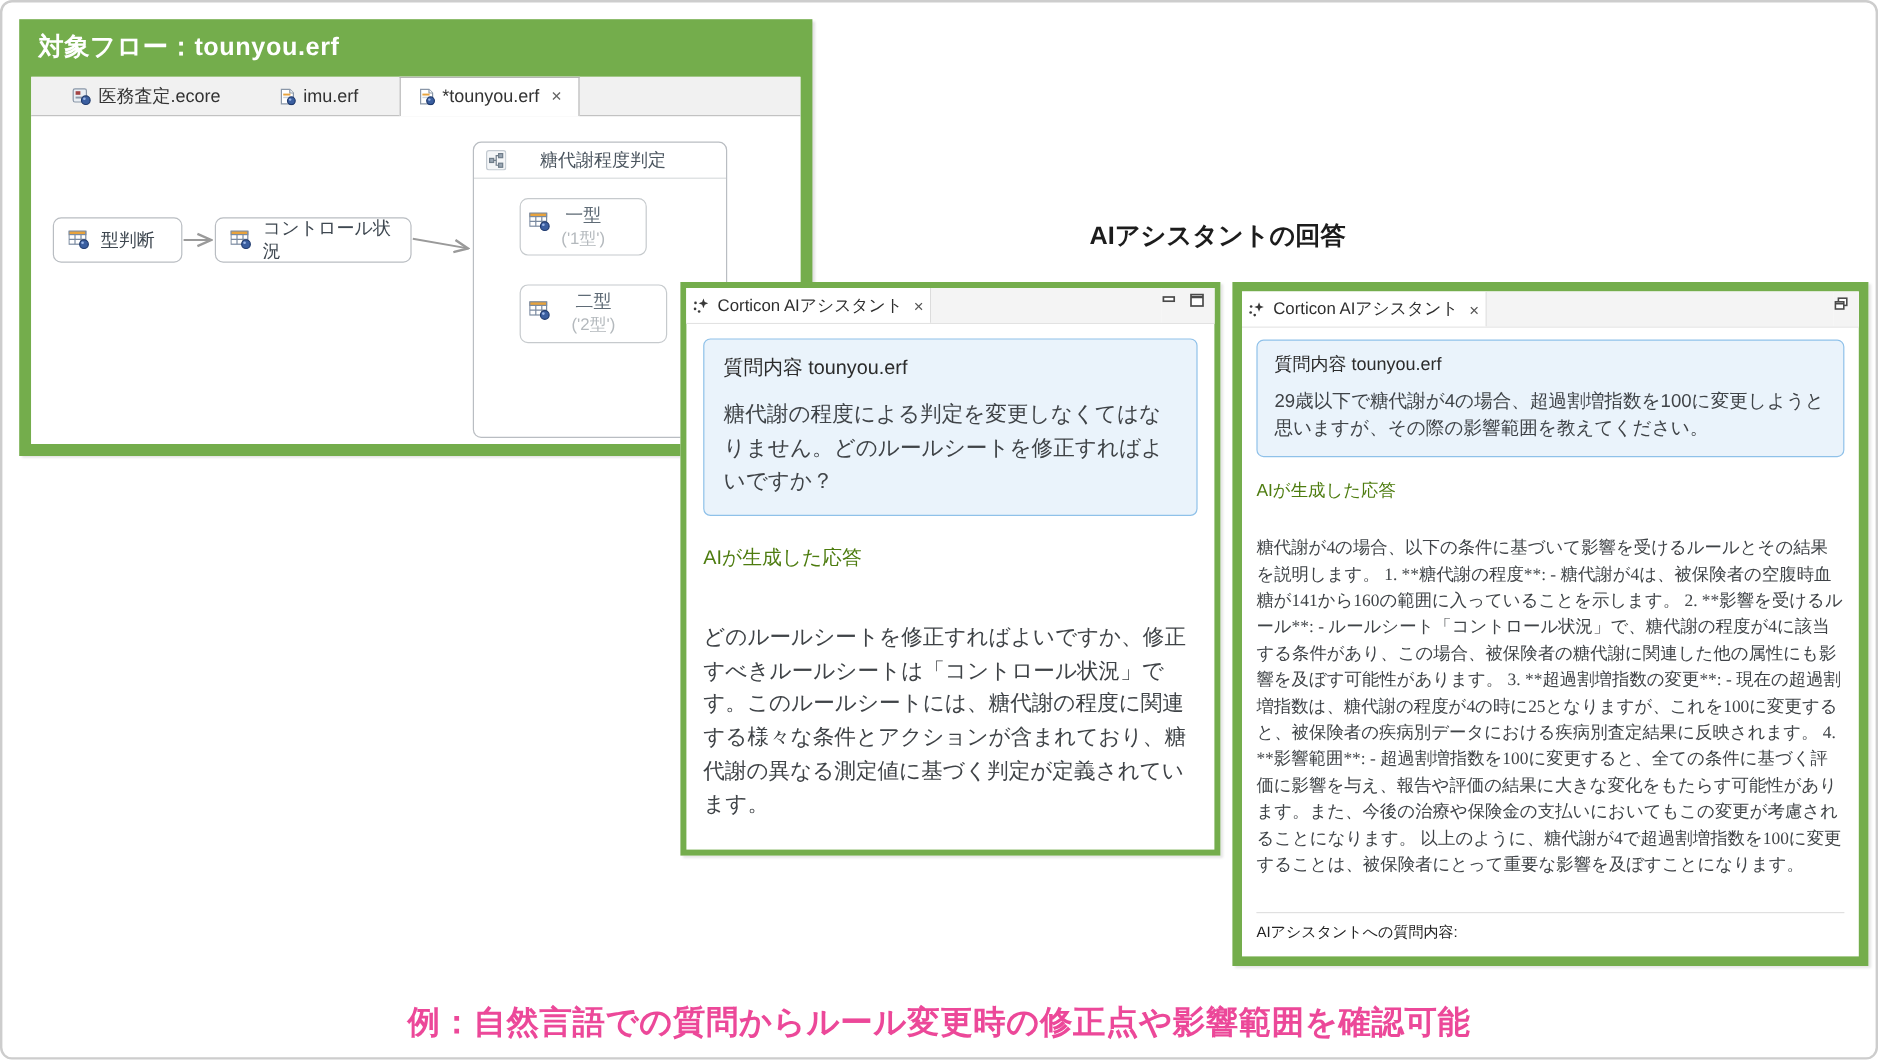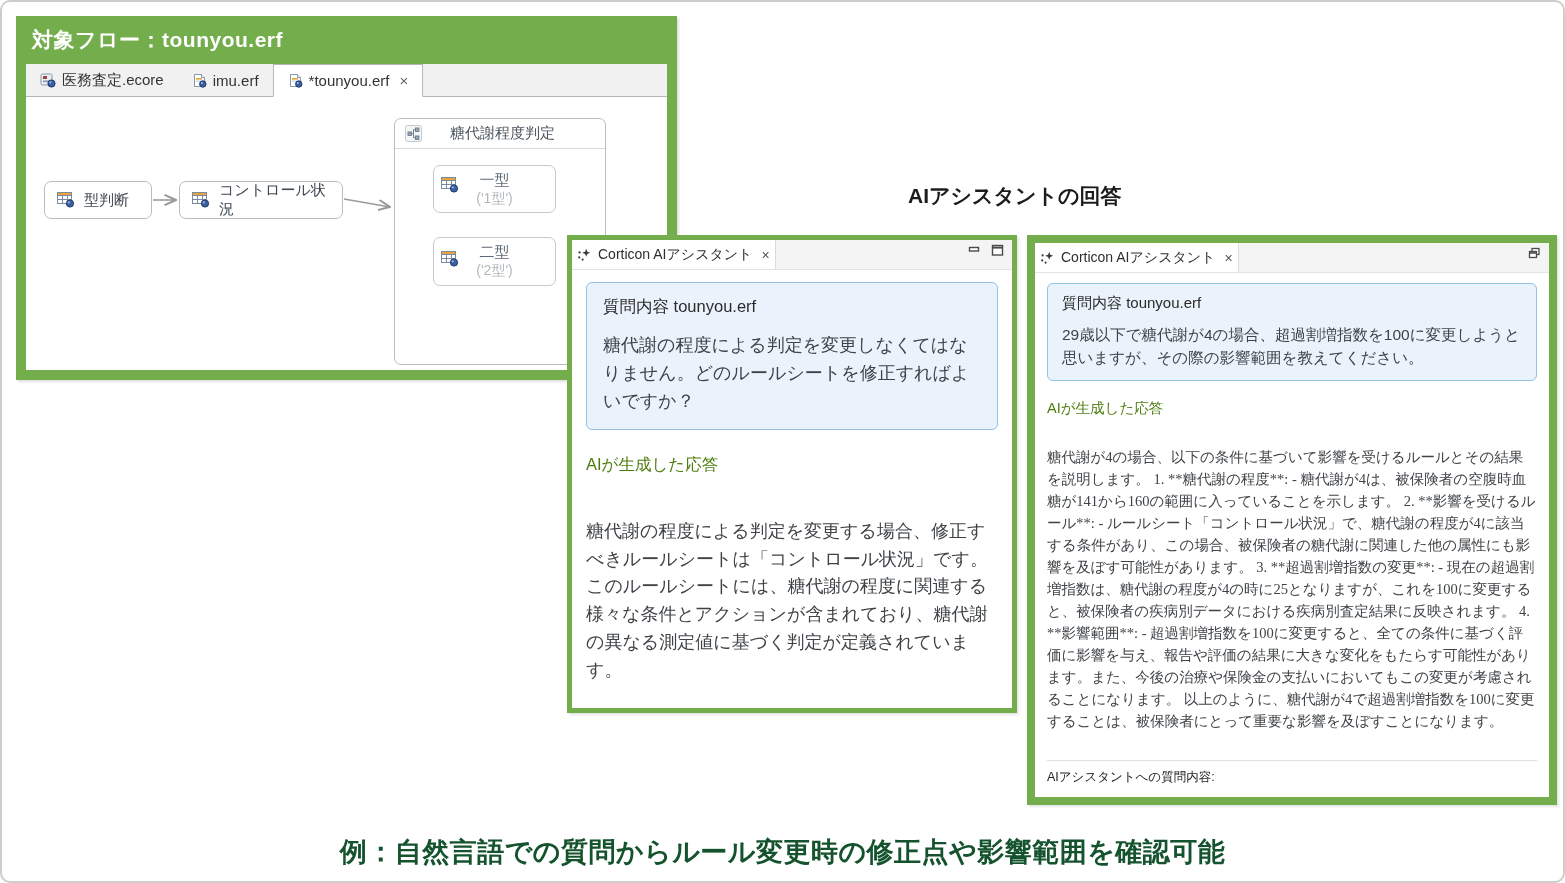--- a/index.html
+++ b/index.html
@@ -10,21 +10,21 @@
   }
   .page { position:absolute; inset:0; border:2px solid #cdcdcd; border-radius:10px; background:#fff; }
 
   
   .flow-panel { position:absolute; left:14px; top:14px; width:661px; height:364px;
     background:#74ad4c; box-shadow:2px 2px 2px rgba(0,0,0,0.12); }
   .flow-header { height:48px; line-height:48px; padding-left:16px; color:#fff;
     font-size:21px; font-weight:700; letter-spacing:0.5px; white-space:nowrap; }
   .editor { position:absolute; left:10px; right:10px; top:48px; bottom:10px; background:#fff; display:flex; flex-direction:column; }
   .tabbar { height:33px; background:#f1f1f1; border-bottom:1px solid #b6b6b6; display:flex; align-items:stretch; }
-  .tab { display:flex; align-items:center; gap:6px; padding:0 14px; font-size:15px; color:#333; cursor:default; white-space:nowrap; }
+  .tab { display:flex; align-items:center; gap:6px; padding:0 14px; font-size:15px; color:#333; cursor:default; white-space:nowrap;margin-left:20px; }
   .tab.active { background:#fff; border:1px solid #b6b6b6; border-bottom:1px solid #fff; margin-bottom:-1px; }
   .tab .close { color:#666; font-size:15px; margin-left:4px; }
   .canvas { position:relative; flex:1; background:#fff; }
   .flow-node { position:absolute; display:flex; align-items:center; gap:9px; padding:0 12px;
     background:#fff; border:1px solid #b9bdc2; border-radius:7px; font-size:15px; color:#3f4851; }
   .group-box { position:absolute; background:#fff; border:1px solid #b9bdc2; border-radius:7px; }
   .group-header { height:30px; display:flex; align-items:center; gap:10px; padding:0 10px;
     border-bottom:1px solid #d9dcde; font-size:15px; color:#4a545e; }
   .group-header .title { flex:1; text-align:center; padding-right:22px; }
   .child-node { position:absolute; background:#fff; border:1px solid #c6cacd; border-radius:7px;
@@ -66,21 +66,21 @@
   .right .a-heading { margin-top:18px; font-size:14.5px; }
   .a-text { color:#3f4347;font-family:Liberation Serif, serif; }
   .mid .a-text   { margin-top:42px; font-size:18px;   line-height:1.55; }
   .right .a-text { margin-top:28px; font-size:14.5px; line-height:1.52; }
 
   .panel-footer { margin-top:auto; border-top:1px solid #e0e0e0; padding-top:7px; font-size:12.5px; color:#222; line-height:1.55; flex:none; }
   .panel-footer .file { font-weight:700; }
 
   
   .caption { position:absolute; left:0; right:0; top:832px; text-align:center;
-    font-size:27px; font-weight:700; color:#14532d; letter-spacing:0.5px; }
+    font-size:27px; font-weight:700; color:#ec4899; letter-spacing:0.5px; }
 
   .icon { display:inline-flex; flex:none; align-items:center; }
 </style>
 </head>
 <body>
 
 <div class="page">
 
   <section class="flow-panel">
     <div class="flow-header">対象フロー：tounyou.erf</div>
@@ -174,21 +174,21 @@
               <svg width="17" height="17" viewBox="0 0 17 17">
                   <rect x="0.5" y="0.5" width="16" height="16" rx="2" fill="#f4f6f8" stroke="#c3cad1"></rect>
                   <rect x="3" y="7" width="3.4" height="3.4" fill="#9aa7b4" stroke="#6f7d8a"></rect>
                   <rect x="10.5" y="3" width="3.4" height="3.4" fill="#9aa7b4" stroke="#6f7d8a"></rect>
                   <rect x="10.5" y="11" width="3.4" height="3.4" fill="#9aa7b4" stroke="#6f7d8a"></rect>
                   <path d="M6.4 8.7 H8.5 M8.5 8.7 V4.7 H10.5 M8.5 8.7 V12.7 H10.5" fill="none" stroke="#6f7d8a"></path>
                 </svg>
             </span>
             <span class="title">糖代謝程度判定</span>
           </div>
-          <div class="child-node" style="left:38px; top:46px; width:123px; height:48px;">
+          <div class="child-node" style="left:38px; top:46px; width:106px; height:48px;">
             <span class="lbl">一型</span>
             <span class="sub">('1型')</span>
           </div>
           <div class="child-node" style="left:38px; top:118px; width:123px; height:49px;">
             <span class="lbl">二型</span>
             <span class="sub">('2型')</span>
           </div>
 
           <span class="icon" style="position:absolute; left:46px; top:58px;">
             <svg width="18" height="16" viewBox="0 0 18 16">
@@ -250,21 +250,21 @@
     </div>
     <div class="panel-body">
       <div class="q-box">
         <div class="q-title">
           <span class="t">質問内容</span>
           <span>tounyou.erf</span>
         </div>
         <div class="q-text">糖代謝の程度による判定を変更しなくてはなりません。どのルールシートを修正すればよいですか？</div>
       </div>
       <div class="a-heading">AIが生成した応答</div>
-      <div class="a-text">糖代謝の程度による判定を変更する場合、修正すべきルールシートは「コントロール状況」です。このルールシートには、糖代謝の程度に関連する様々な条件とアクションが含まれており、糖代謝の異なる測定値に基づく判定が定義されています。</div>
+      <div class="a-text">どのルールシートを修正すればよいですか、修正すべきルールシートは「コントロール状況」です。このルールシートには、糖代謝の程度に関連する様々な条件とアクションが含まれており、糖代謝の異なる測定値に基づく判定が定義されています。</div>
     </div>
   </section>
 
   <section class="ai-panel right">
     <div class="tabstrip">
       <div class="view-tab">
         <span class="icon">
           <svg width="14" height="14" viewBox="0 0 14 14" fill="#3a3a3a">
               <path d="M9.2 0.8l1.1 2.9 2.9 1.1-2.9 1.1-1.1 2.9-1.1-2.9-2.9-1.1 2.9-1.1z"></path>
               <circle cx="2.6" cy="4.4" r="1.1"></circle>

